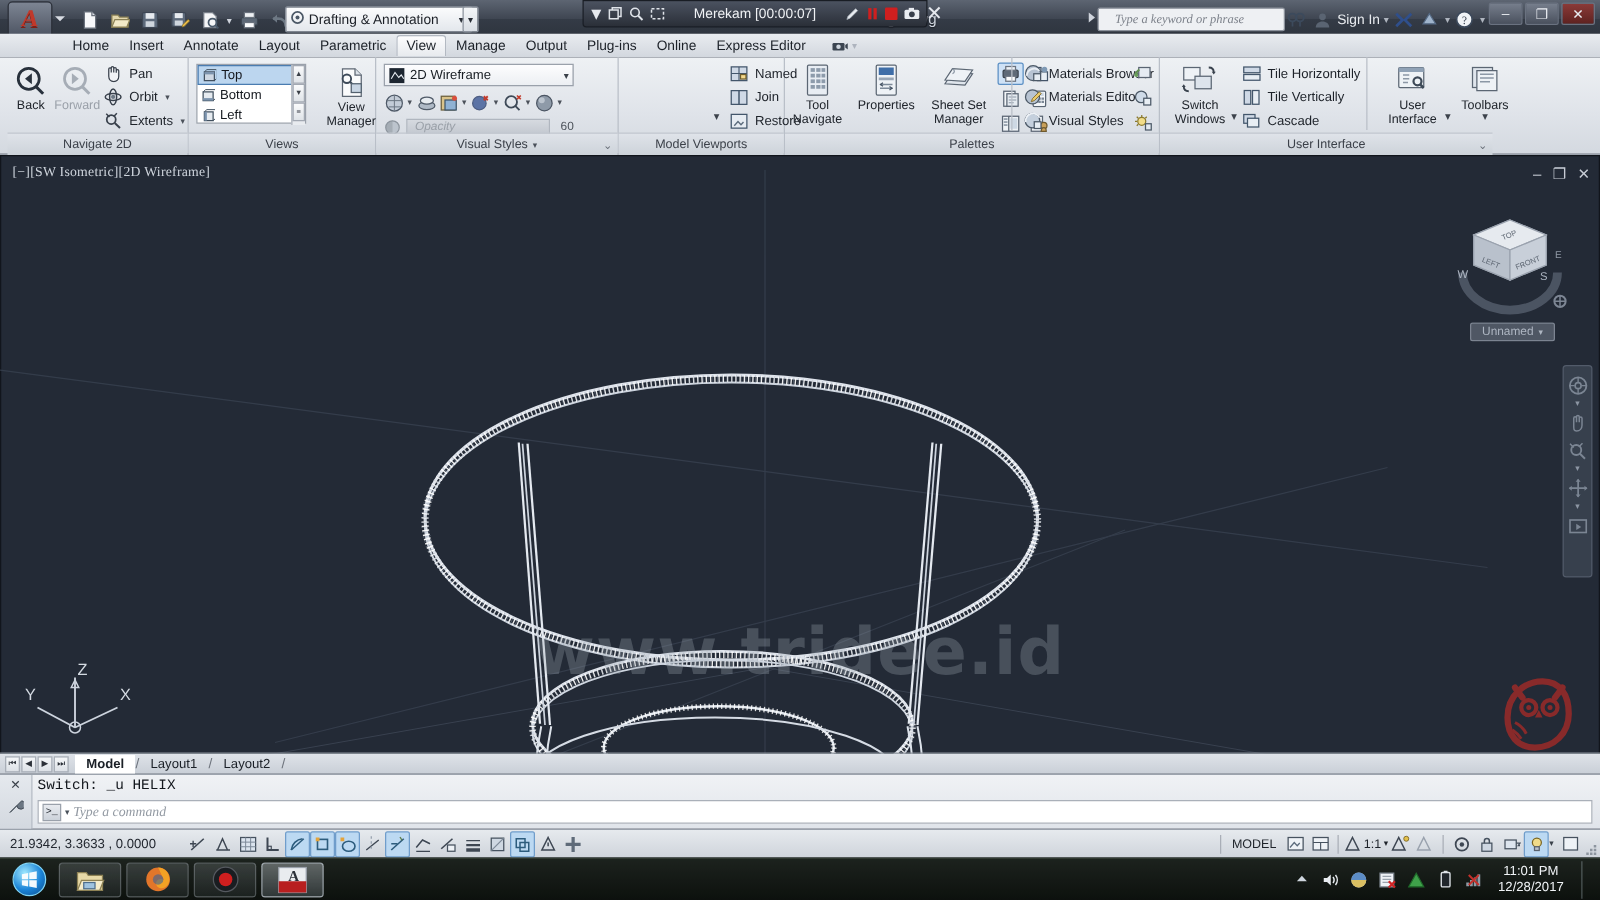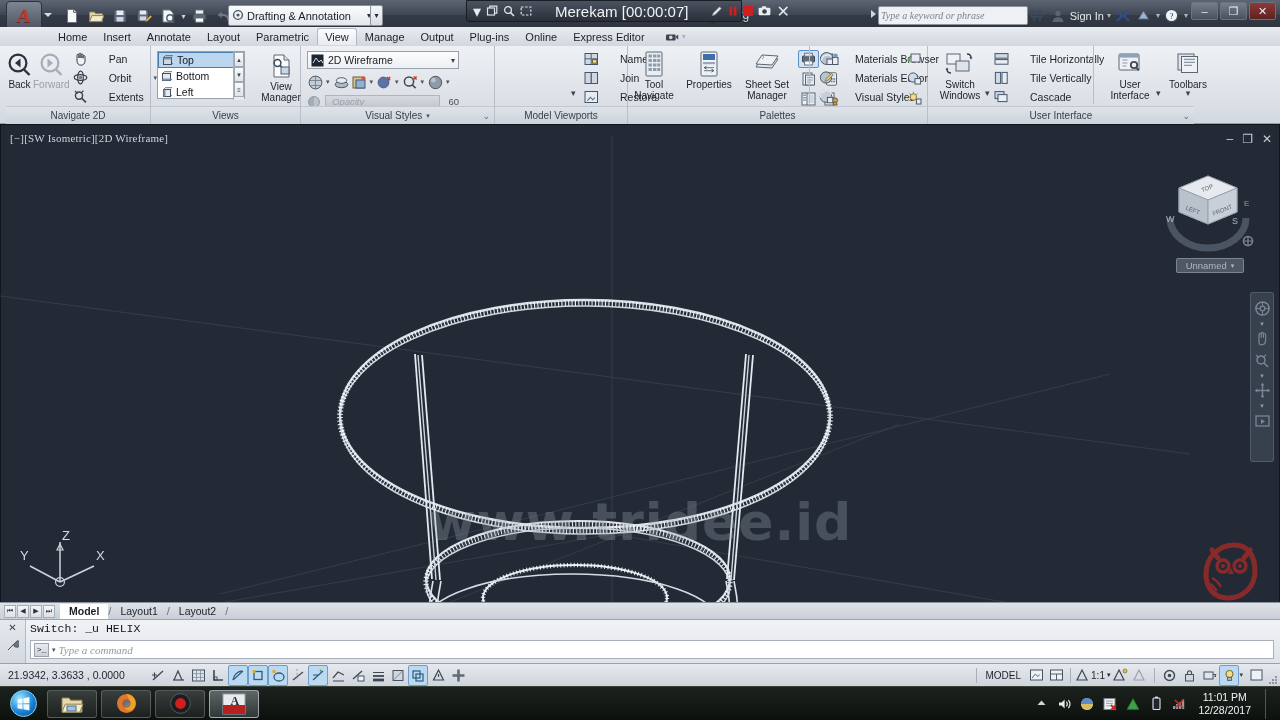--- a/index.html
+++ b/index.html
@@ -54,28 +54,28 @@
   }
 
   
   .recorder{
     position:absolute; left:466px; top:0px; width:276px; height:22px;
     background:linear-gradient(#4b5260,#2a2f38); border:1px solid #191d24;
     border-radius:0 0 3px 3px; display:flex; align-items:center; gap:5px;
     padding:0 6px; z-index:40;
   }
   .recorder .ricon{width:15px;height:15px;display:flex;align-items:center;justify-content:center;color:#e6e9ee;}
-  .recorder .rtxt{font-size:15px;color:#f0f2f5;white-space:nowrap;margin:0 18px;}
+  .recorder .rtxt{font-size:11px;color:#f0f2f5;white-space:nowrap;margin:0 18px;}
   .rdot{width:9px;height:9px;background:#d01f1f;border-radius:1px;}
 
   
   .searchbox{
     position:absolute; right:252px; top:6px; width:150px; height:19px;
     background:#eef0f3; border:1px solid #8d939d; border-radius:2px;
-    display:flex; align-items:center; padding-left:2px;
+    display:flex; align-items:center; padding-left:13px;
   }
   .searchbox span{font-size:10px;color:#7d828b;font-style:italic;font-family:"Liberation Serif",serif;}
   .searcharrow{position:absolute;right:404px;top:10px;width:0;height:0;
     border-top:4px solid transparent;border-bottom:4px solid transparent;border-left:5px solid #cfd4dc;}
   .tb-right{position:absolute;right:92px;top:4px;height:23px;display:flex;align-items:center;gap:3px;}
   .tb-right .ri{width:18px;height:18px;display:flex;align-items:center;justify-content:center;}
   .signin{font-size:11px;color:#e8ebef;white-space:nowrap;}
   .dot-caret{font-size:8px;color:#aeb4be;}
   .wincontrols{position:absolute;right:4px;top:2px;display:flex;gap:2px;}
   .wc{width:27px;height:18px;border:1px solid #6a7280;border-radius:2px;
@@ -111,21 +111,21 @@
   }
   .pt-caret{font-size:7px;color:#4a505a;}
   .pt-arrow{position:absolute;right:4px;bottom:3px;font-size:9px;color:#666c76;}
 
   .bigbtn{display:flex;flex-direction:column;align-items:center;justify-content:flex-start;
      width:52px;padding-top:4px;}
   .bigbtn .ic{height:28px;display:flex;align-items:center;justify-content:center;}
   .bigbtn .lb{font-size:10px;color:#20252c;text-align:center;line-height:11px;margin-top:1px;}
   .bigbtn.dim .lb{color:#9aa0a9;}
 
-  .smallrow{display:flex;align-items:center;gap:20px;height:19px;padding:0 2px;}
+  .smallrow{display:flex;align-items:center;gap:4px;height:19px;padding:0 2px;}
   .smallrow .ic{width:17px;height:17px;display:flex;align-items:center;justify-content:center;}
   .smallrow .lb{font-size:10.5px;color:#1d2229;white-space:nowrap;}
   .mini-caret{font-size:7px;color:#4b515a;margin-left:2px;}
 
   
   .viewlist{
     position:absolute;left:6px;top:5px;width:88px;height:48px;
     background:#fff;border:1px solid #9aa1ab;
   }
   .vlrow{display:flex;align-items:center;gap:4px;height:16px;padding-left:3px;font-size:10.5px;color:#15191f;}

